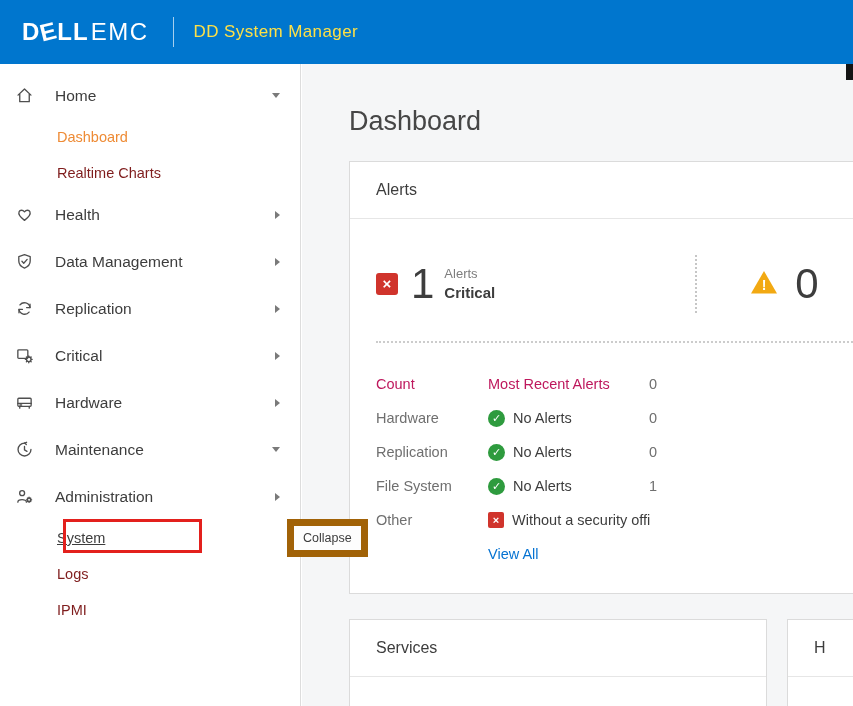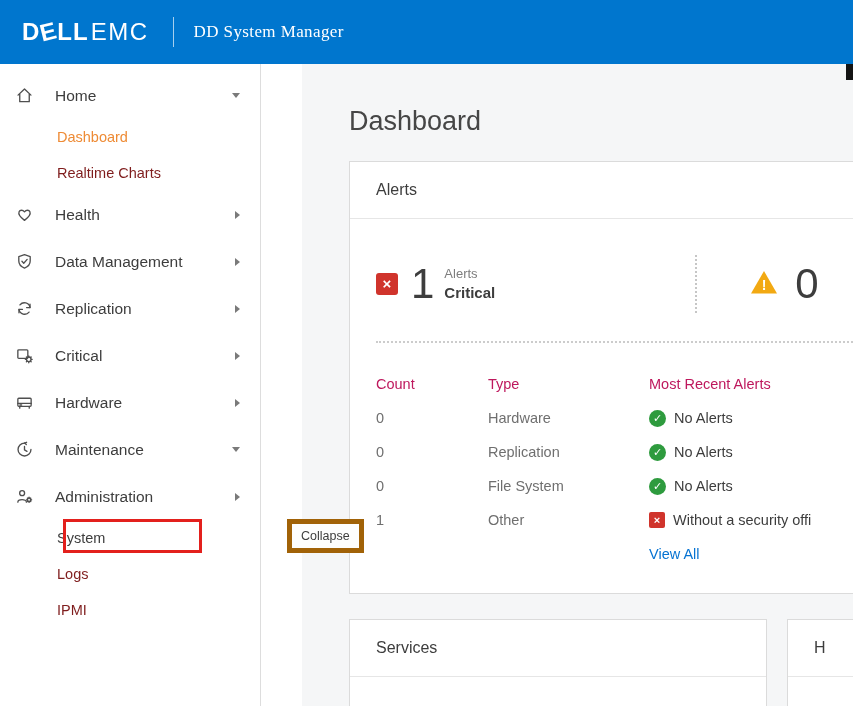--- a/index.html
+++ b/index.html
@@ -7,43 +7,43 @@
     font-family:"Liberation Sans","DejaVu Sans",sans-serif; }
   body { position:relative; }
 
   
   .topbar { position:absolute; left:0; top:0; width:853px; height:64px;
     background:#0076CE; display:flex; align-items:center; padding:0 0 0 22px; z-index:30; }
   .brand { color:#fff; font-size:24px; font-weight:700; letter-spacing:1px; display:flex; align-items:center; }
   .brand .tilt-e { display:inline-block; transform:rotate(-14deg); }
   .brand .emc { font-weight:400; letter-spacing:1.5px; margin-left:2px;text-align:center; }
   .topbar-divider { width:1px; height:30px; background:rgba(255,255,255,0.65); margin:0 20px 0 24px; }
-  .app-title { color:#ffffff; font-size:17px; font-weight:400; letter-spacing:0.4px;font-family:Liberation Serif, serif; }
-
-  
-  .sidebar { position:absolute; left:0; top:64px; width:261px; height:642px;
+  .app-title { color:#fde047; font-size:17px; font-weight:400; letter-spacing:0.4px; }
+
+  
+  .sidebar { position:absolute; left:0; top:64px; width:301px; height:642px;
     background:#fff; border-right:1px solid #DDDDDD; padding-top:8px; z-index:10; }
   .nav-item { display:flex; align-items:center; height:47px; padding:0 20px 0 15px; cursor:pointer; }
   .nav-icon { width:19px; height:19px; margin-right:21px; flex:none; display:flex; align-items:center; }
   .nav-icon svg { stroke:#4F4F4F; fill:none; stroke-width:1.4; stroke-linecap:round; stroke-linejoin:round; }
   .nav-label { font-size:15.5px; color:#3D3D3D; }
   .chev { margin-left:auto; }
   .chev-down { width:0; height:0; border-left:4.5px solid transparent; border-right:4.5px solid transparent; border-top:5.5px solid #7A7A7A; }
   .chev-right { width:0; height:0; border-top:4.5px solid transparent; border-bottom:4.5px solid transparent; border-left:5.5px solid #7A7A7A; }
   .sub-item { height:36px; display:flex; align-items:center; padding-left:57px; font-size:14.5px; color:#7f1d1d; cursor:pointer; }
   .sub-item.active { color:#EE8B35; }
-  .sub-item.current { color:#3D3D3D; }
+  .sub-item.current { color:#3D3D3D;text-decoration:underline; }
 
   
   .annotation-box { position:absolute; left:63px; top:519px; width:139px; height:34px;
     border:3px solid #E3201D; z-index:25; pointer-events:none; }
 
   
   .tooltip { position:absolute; left:287px; top:519px; background:#FDFDFD;
-    border:5px solid #a16207; padding:5px 9px; font-size:12.5px; color:#3D3D3D; z-index:40; }
+    border:7px solid #a16207; padding:5px 9px; font-size:12.5px; color:#3D3D3D; z-index:40; }
 
   
   .main { position:absolute; left:302px; top:64px; width:760px; height:642px; background:#F5F6F7; }
   .page-title { margin:42px 0 24px 47px; font-size:27px; font-weight:400; color:#464646; }
   .card { background:#fff; border:1px solid #DBDBDB; }
   .alerts-card { margin-left:47px; width:562px; }
   .card-header { padding:19px 26px; font-size:16px; color:#3D3D3D; border-bottom:1px solid #E6E6E6; }
 
   .alert-summary { display:flex; align-items:center; padding:36px 26px 24px 26px; }
   .crit-icon { width:22px; height:22px; border-radius:3px; background:#D0342C; color:#fff;
@@ -215,21 +215,20 @@
             <text x="15" y="21" font-size="14" font-weight="bold" fill="#ffffff" text-anchor="middle" font-family="Liberation Sans, sans-serif">!</text>
           </svg>
       </span>
       <span class="big-num2">0</span>
     </div>
 
     <div class="h-dotted"></div>
 
     <div class="alerts-table">
       <div class="cell th">Count</div>
-      <div class="cell th">Type</div>
       <div class="cell th">Most Recent Alerts</div>
 
       <div class="cell td-dim">0</div>
       <div class="cell td-dim">Hardware</div>
       <div class="cell td-status">
           <span class="ok-icon">✓</span>
           <span>No Alerts</span>
         </div>
 
       <div class="cell td-dim">0</div>

